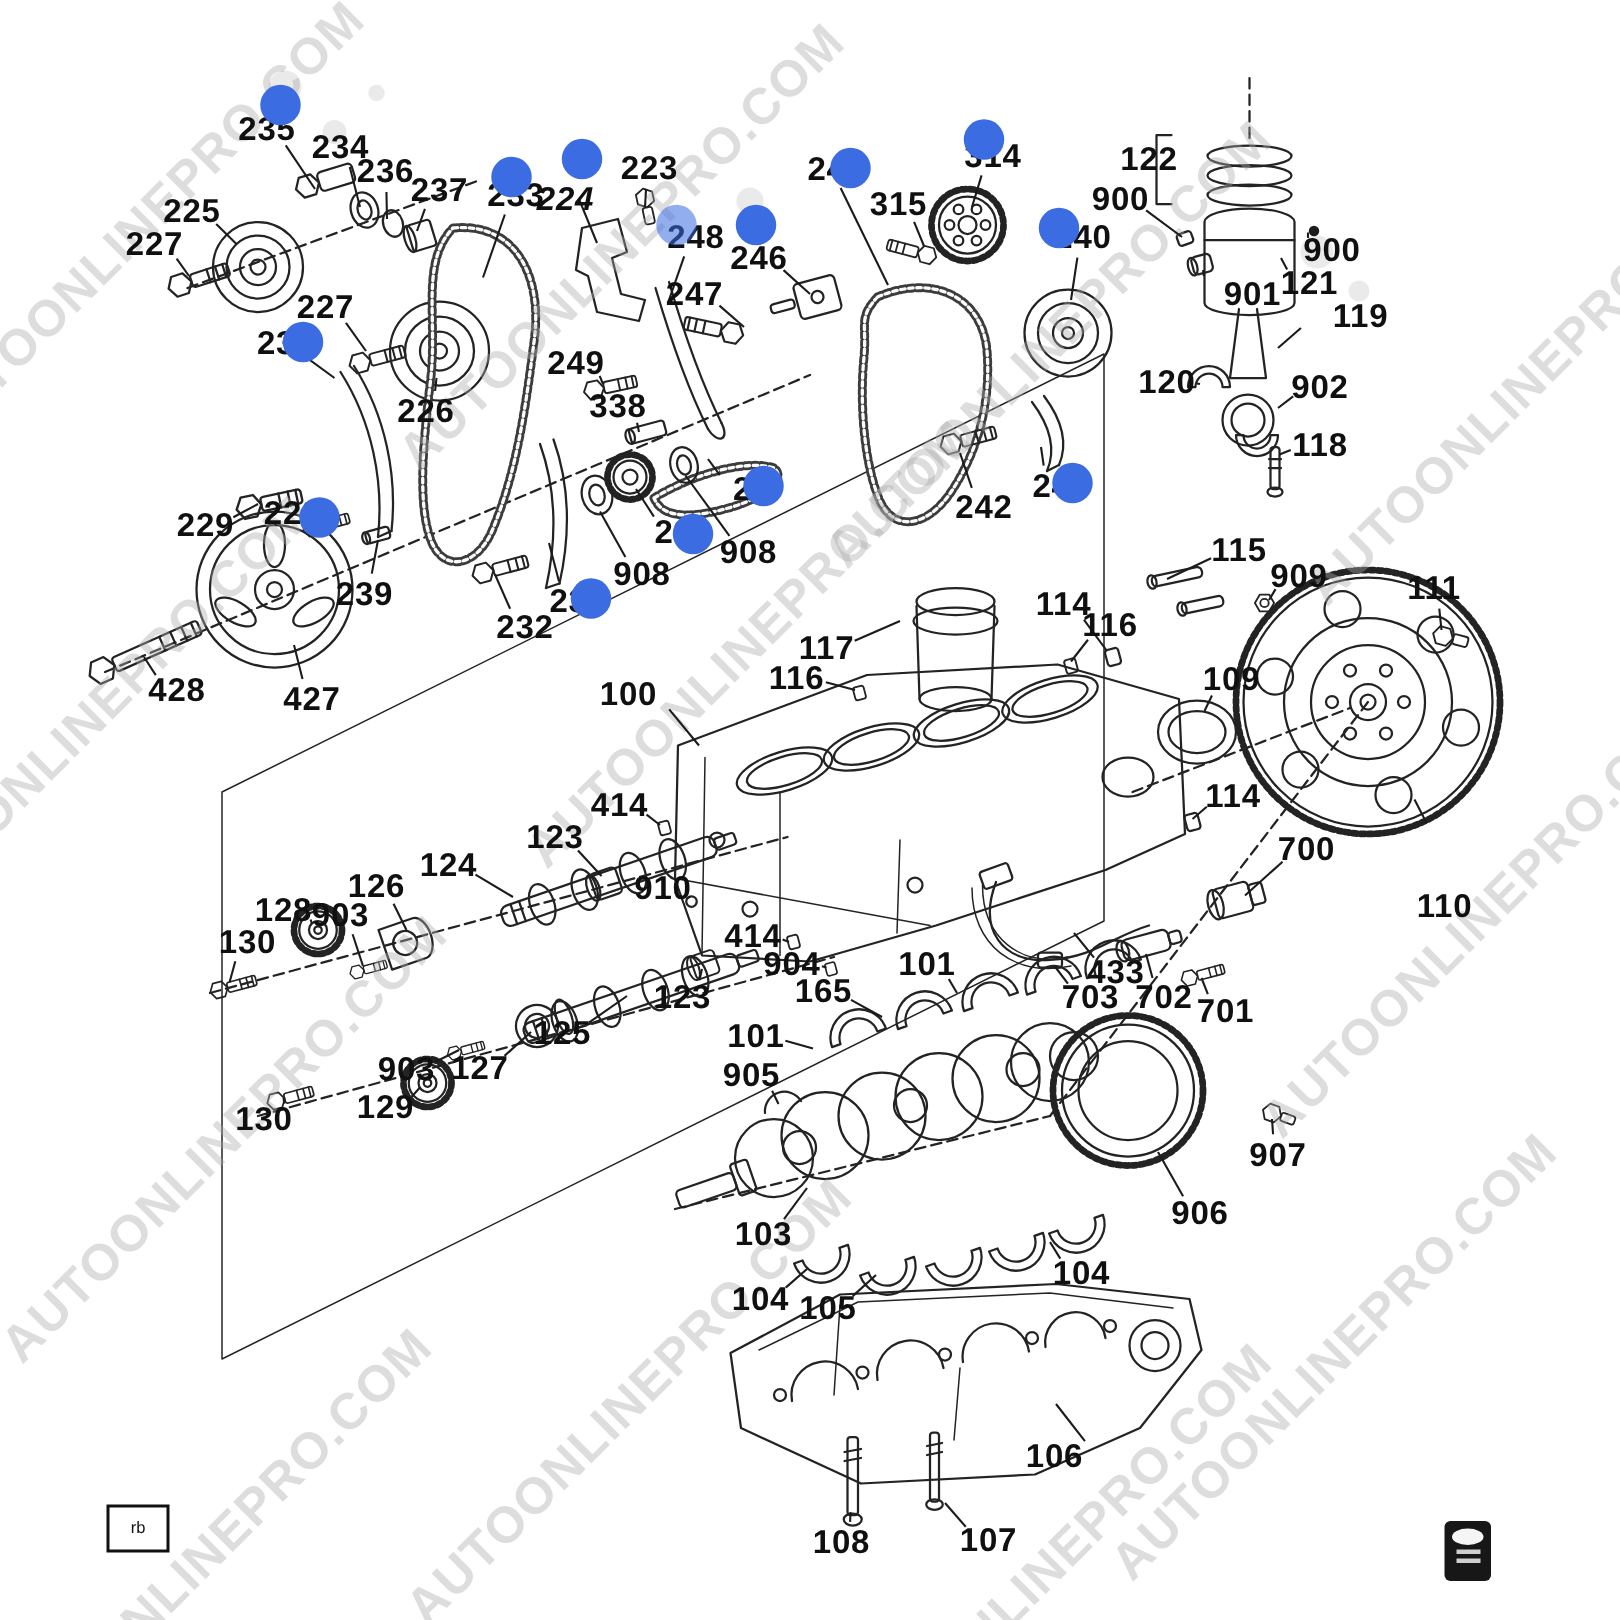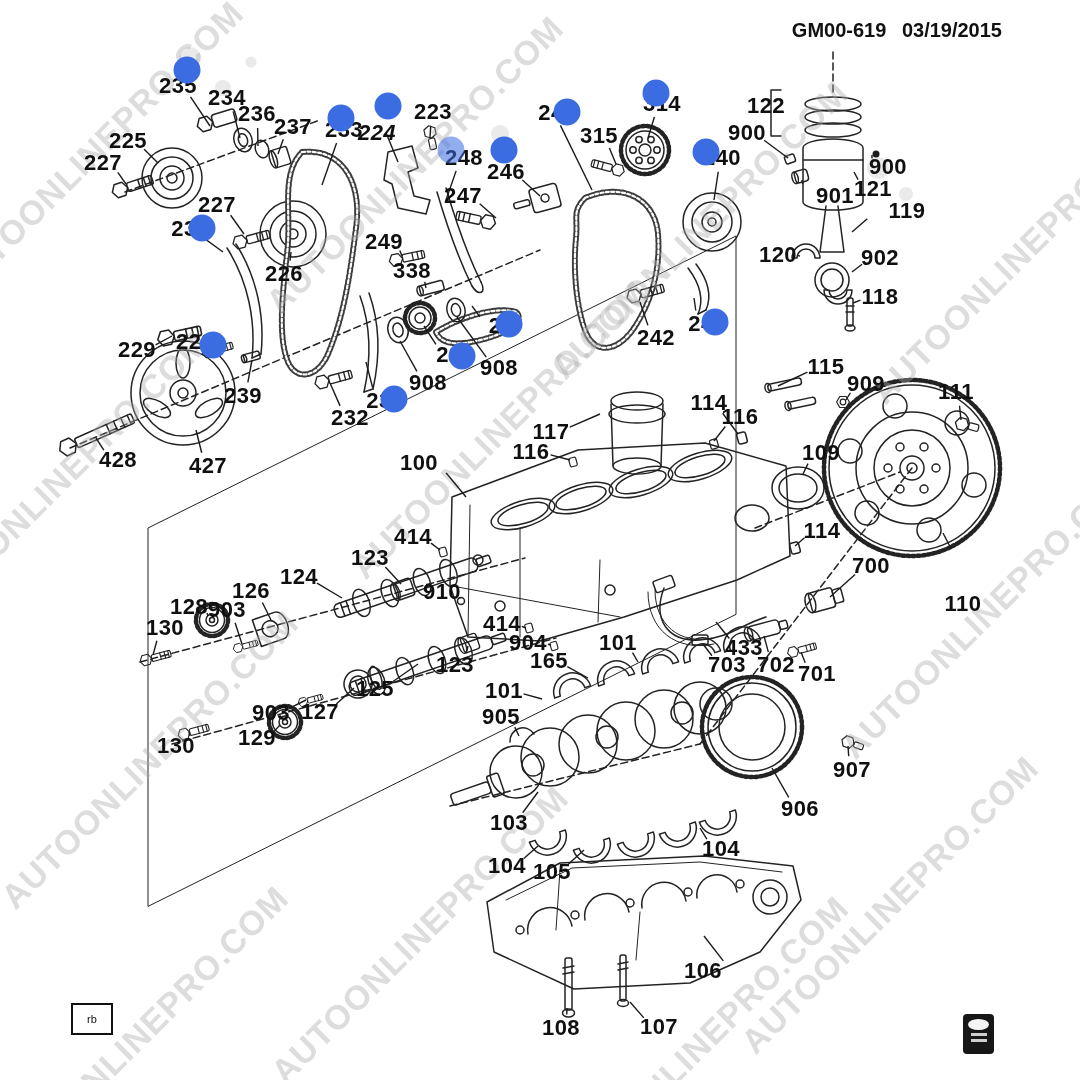--- a/index.html
+++ b/index.html
@@ -631,24 +631,20 @@
       <div class="hdot" style="left: 504px; top: 150px; background: rgb(59, 108, 225); opacity: 1;"></div>
       <div class="hdot" style="left: 706px; top: 152px; background: rgb(59, 108, 225); opacity: 1;"></div>
       <div class="hdot" style="left: 202px; top: 228px; background: rgb(59, 108, 225); opacity: 1;"></div>
       <div class="hdot" style="left: 213px; top: 345px; background: rgb(59, 108, 225); opacity: 1;"></div>
       <div class="hdot" style="left: 394px; top: 399px; background: rgb(59, 108, 225); opacity: 1;"></div>
       <div class="hdot" style="left: 509px; top: 324px; background: rgb(59, 108, 225); opacity: 1;"></div>
       <div class="hdot" style="left: 462px; top: 356px; background: rgb(59, 108, 225); opacity: 1;"></div>
       <div class="hdot" style="left: 715px; top: 322px; background: rgb(59, 108, 225); opacity: 1;"></div>
     </div>
 
-  <div class="header">
-    <span>GM00-619</span>
-    <span>03/19/2015</span>
-  </div>
 
   <div class="refbox">
     <span>rb</span>
   </div>
   <div class="badge">
     <div class="oval"></div>
     <div class="ln"></div>
     <div class="ln"></div>
   </div>
 

